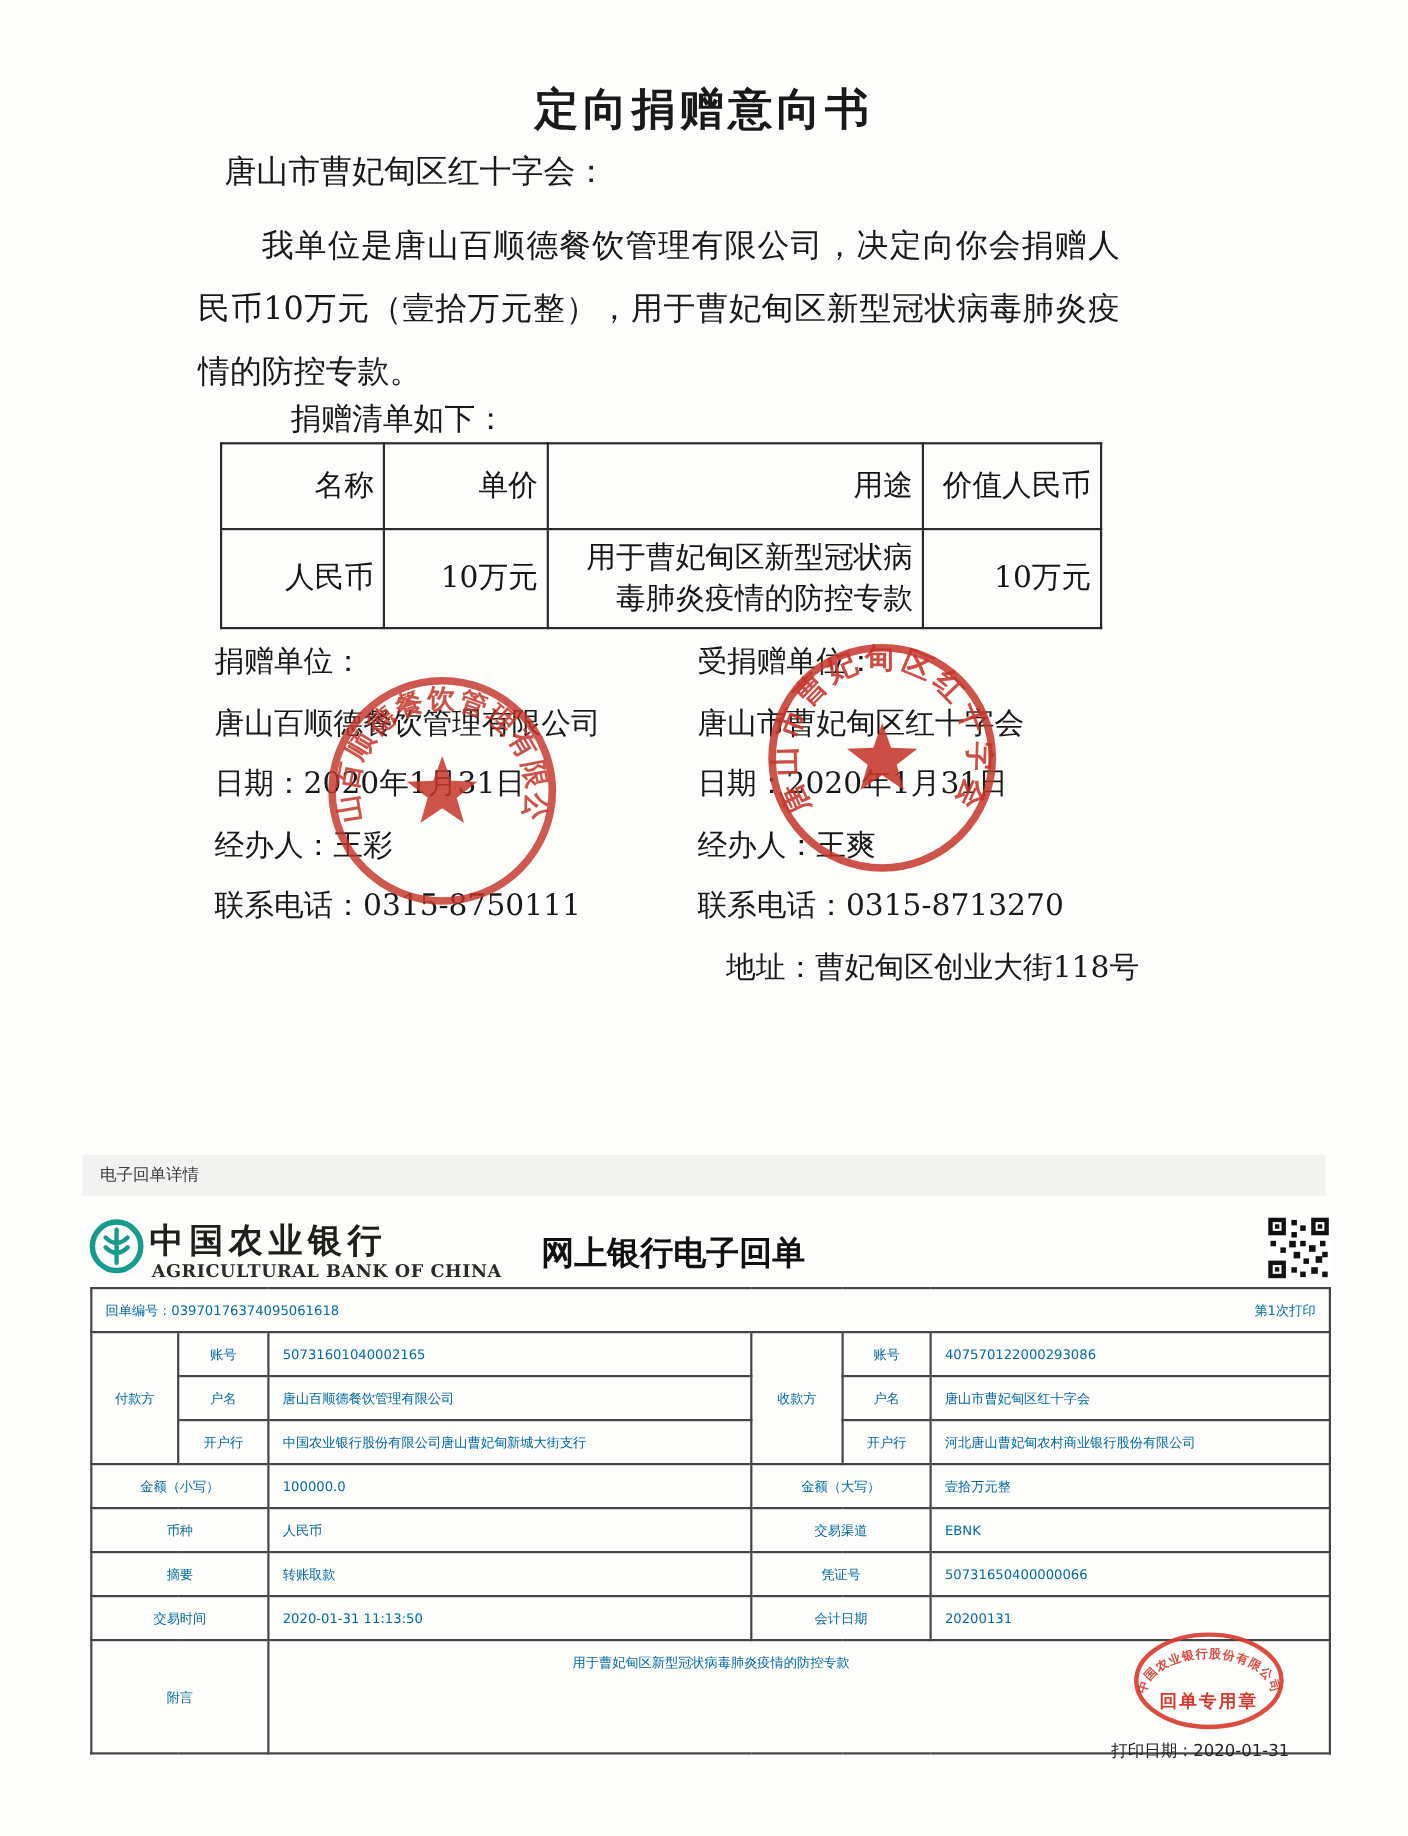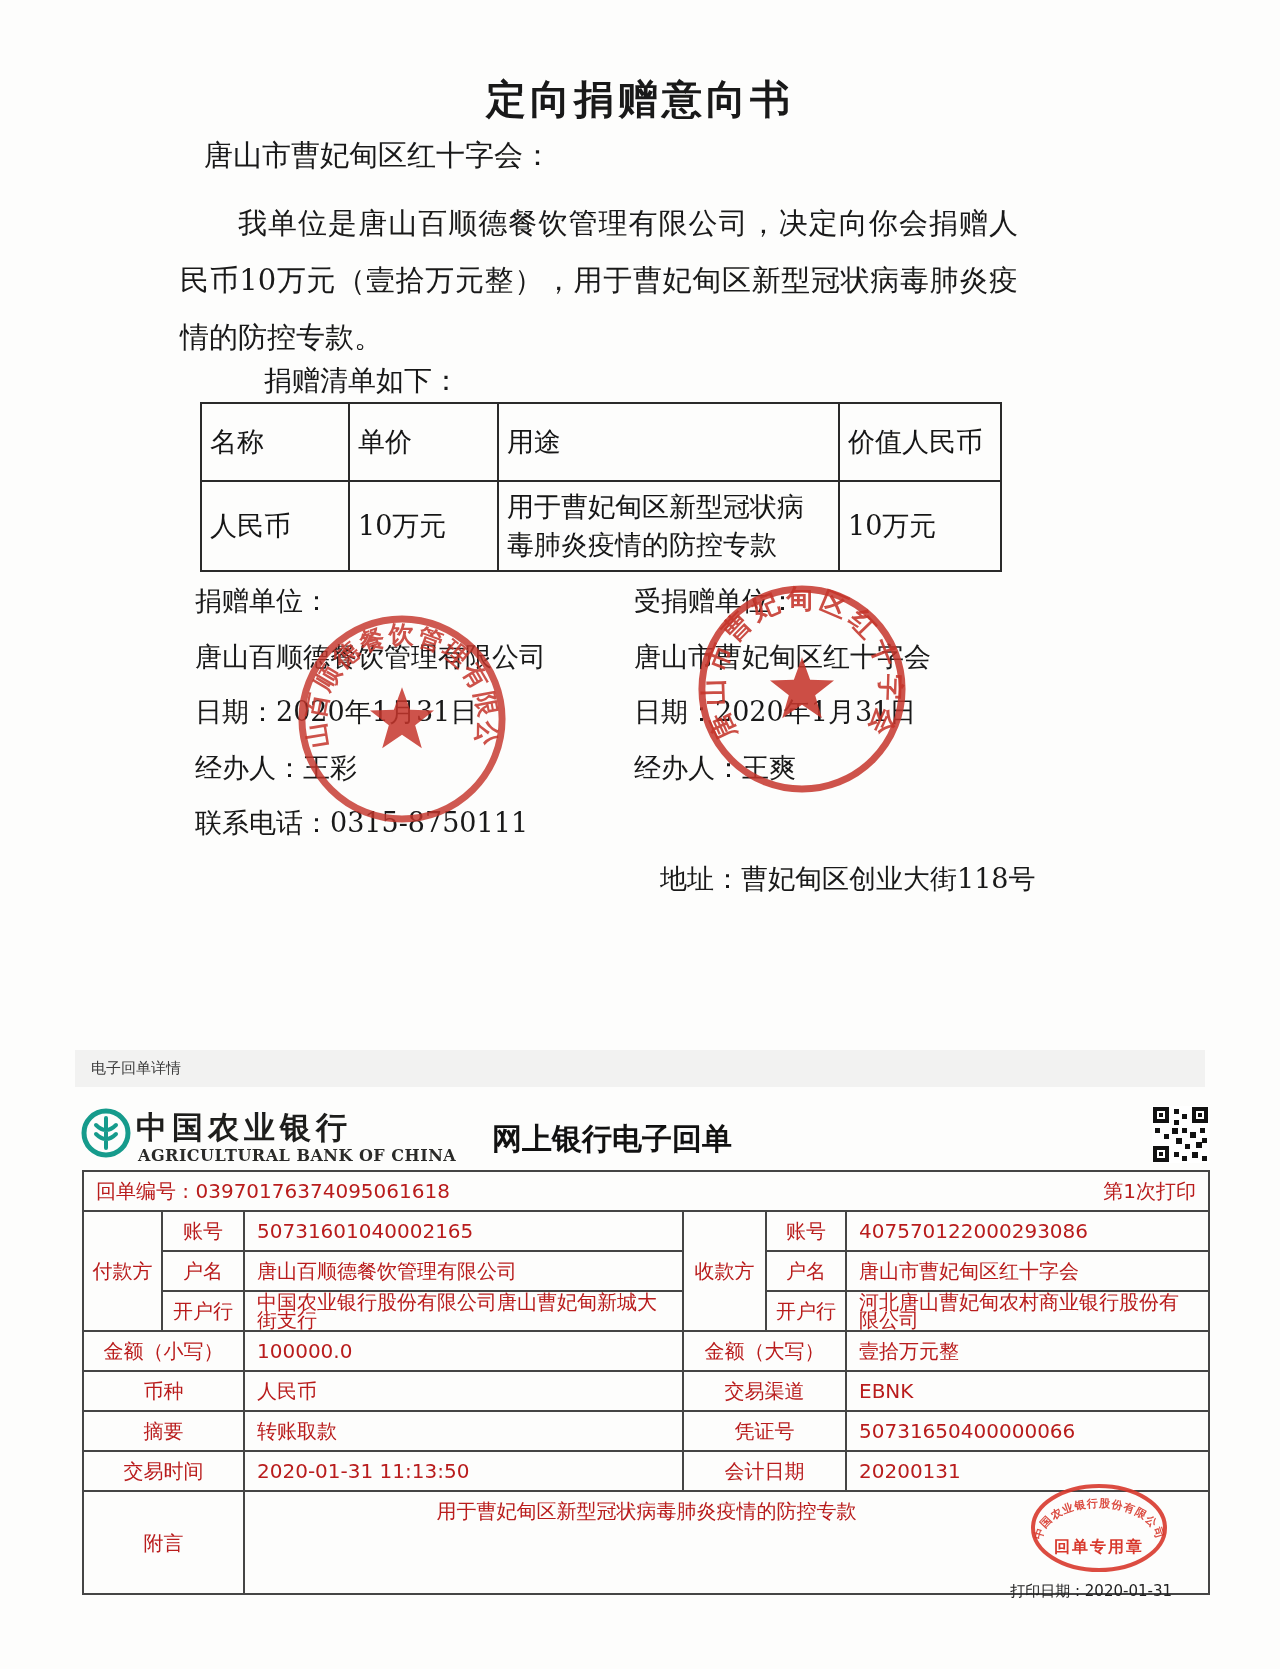--- a/index.html
+++ b/index.html
@@ -8,34 +8,34 @@
   .abs{position:absolute;}
   
   .letter{font-family:"DejaVu Serif",serif;color:#191919;}
   .doc-title{left:0;right:0;top:72px;text-align:center;font-size:40px;font-weight:bold;letter-spacing:4px;}
   .addressee{left:204px;top:136px;font-size:29px;}
   .body-par{left:180px;top:195px;width:838px;font-size:29px;line-height:57px;
             text-indent:58px;text-align:justify;}
   .list-intro{left:264px;top:362px;font-size:28px;}
   table.don{position:absolute;left:200px;top:402px;width:800px;border-collapse:collapse;
             table-layout:fixed;font-size:27px;color:#161616;}
-  table.don td{border:2px solid #2a2a2a;text-align:left;vertical-align:middle;
+  table.don td{border:2px solid #2a2a2a;text-align:right;vertical-align:middle;
                padding:4px 8px;line-height:38px;}
   .sig-line{font-size:27px;white-space:nowrap;}
   
   .stamp{pointer-events:none;}
   
   .section-bar{left:75px;top:1050px;width:1130px;height:37px;background:#f2f2f1;}
   .section-bar span{display:block;padding-left:16px;line-height:37px;font-size:15px;color:#3c3c3c;}
   .bank-name{left:136px;top:1107px;font-size:31px;font-weight:bold;color:#1e1e1c;letter-spacing:5px;}
   .bank-en{left:138px;top:1146px;font-size:16px;font-weight:bold;color:#2a2a28;
            font-family:"DejaVu Serif",serif;letter-spacing:.5px;}
   .receipt-title{left:0;right:56px;top:1119px;text-align:center;font-size:30px;font-weight:bold;color:#111;}
   table.rc{position:absolute;left:82px;top:1170px;width:1126px;border-collapse:collapse;
-           table-layout:fixed;font-size:20px;color:#b91c1c;}
+           table-layout:fixed;font-size:12px;color:#0369a1;}
   table.rc td{border:2px solid #454545;padding:0 12px;vertical-align:middle;line-height:18px;}
   table.rc{border:2px solid #2e2e2e;}
   table.rc td.lbl{text-align:center;padding:0 4px;margin-left:36px;}
   table.rc td.val{text-align:left;}
   tr.h38 td{height:38px;}
   .hdr-row-inner{display:flex;justify-content:space-between;align-items:center;}
   .remark-cell{position:relative;vertical-align:top !important;}
   .remark-text{padding-top:10px;text-align:center;padding-right:160px;}
   .print-date{right:108px;top:1582px;font-size:15px;color:#222;}
 </style>
@@ -75,20 +75,21 @@
   <div class="abs letter sig-line" style="left:195px;top:583px">捐赠单位：</div>
   <div class="abs letter sig-line" style="left:195px;top:639px">唐山百顺德餐饮管理有限公司</div>
   <div class="abs letter sig-line" style="left:195px;top:694px">日期：2020年1月31日</div>
   <div class="abs letter sig-line" style="left:195px;top:750px">经办人：王彩</div>
   <div class="abs letter sig-line" style="left:195px;top:805px">联系电话：0315-8750111</div>
 
   <div class="abs letter sig-line" style="left:634px;top:583px">受捐赠单位：</div>
   <div class="abs letter sig-line" style="left:634px;top:639px">唐山市曹妃甸区红十字会</div>
   <div class="abs letter sig-line" style="left:634px;top:694px">日期：2020年1月31日</div>
   <div class="abs letter sig-line" style="left:634px;top:750px">经办人：王爽</div>
+  <div class="abs letter sig-line" style="left:634px;top:805px">联系电话：0315-8713270</div>
   <div class="abs letter sig-line" style="left:660px;top:861px">地址：曹妃甸区创业大街118号</div>
 
   <svg class="abs stamp" style="left:293px;top:610px" width="218" height="218" viewBox="0 0 220 220">
     <circle cx="110" cy="110" r="101" fill="none" stroke="#c5352b" stroke-width="7" opacity="0.82"></circle>
     <path id="donorArc" d="M 40,146 A 78,78 0 1 1 180,146" fill="none"></path>
     <text font-size="25" fill="#c5352b" opacity="0.85" letter-spacing="2" font-weight="bold">
       <textPath href="#donorArc" startOffset="50%" text-anchor="middle">唐山百顺德餐饮管理有限公司</textPath>
     </text>
     <polygon points="110,78 118.2,100.7 142.3,101.5 123.3,116.3 130,139.5 110,126 90,139.5 96.7,116.3 77.7,101.5 101.8,100.7" fill="#c5352b" opacity="0.85"></polygon>
   </svg>

